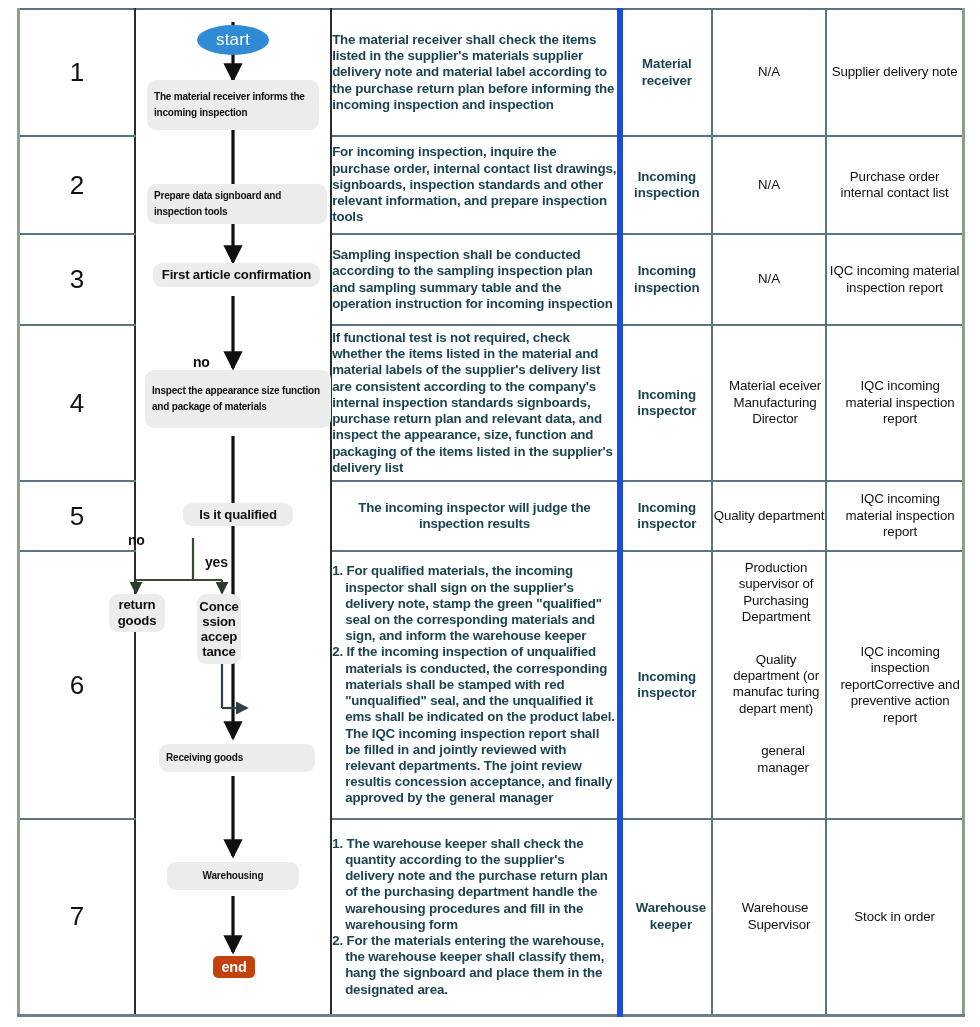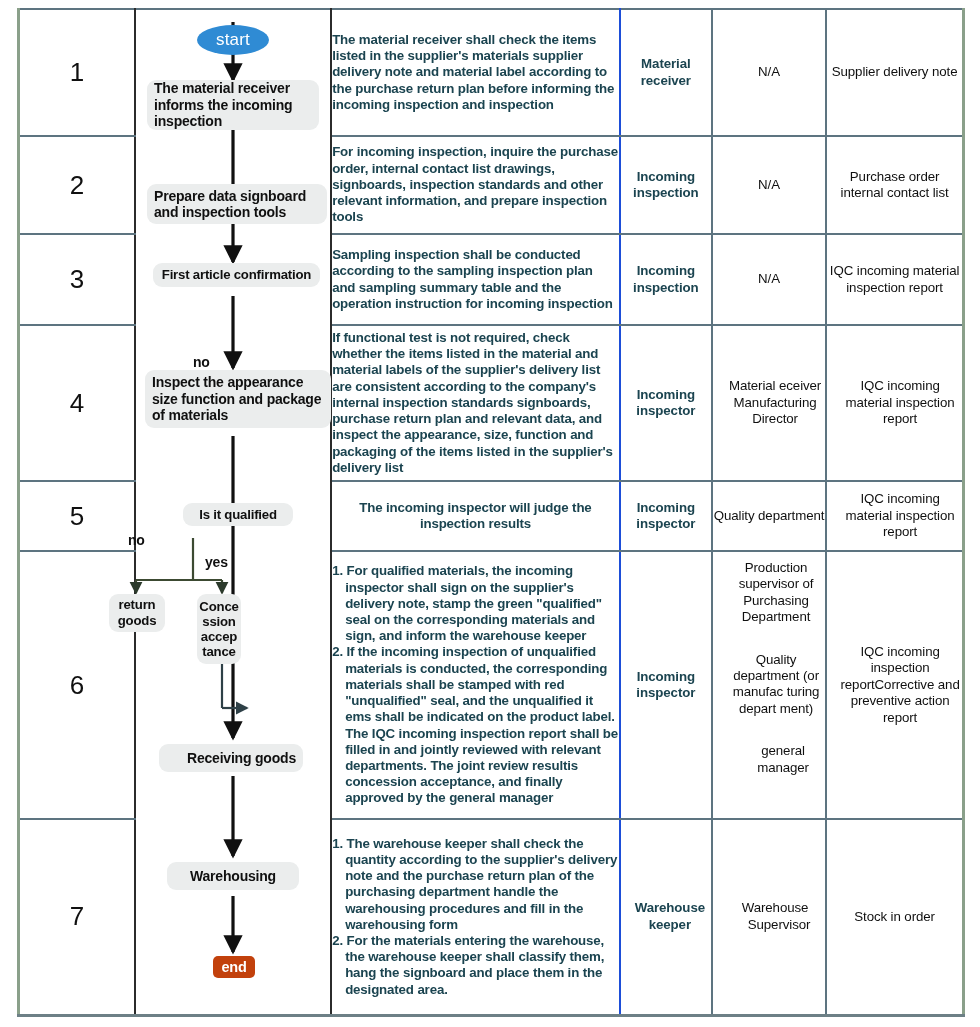--- a/index.html
+++ b/index.html
@@ -38,21 +38,21 @@
     font-weight:400;
   }
   td.c-flow{
     width:196px;
     border-right:2px solid #2b2b2b;
     position:relative;
     padding:0;
   }
   td.c-desc{
     width:288px;
-    border-right:2px solid #1d4ed8;
+    border-right:6px solid #1d4ed8;
     padding:7px 9px 7px 11px;
     font-size:13.3px;
     line-height:16.2px;
     color:#1b4450;
     font-weight:bold;
     letter-spacing:-0.15px;
     vertical-align:middle;
   }
   td.c-desc.center{text-align:center;}
   td.c-owner,td.c-rel,td.c-doc{
@@ -85,21 +85,21 @@
     pointer-events:none;
     margin-left:8px;
   }
   .flowlayer svg{position:absolute;left:0;top:0;}
   .node{
     position:absolute;
     background:#ebeded;
     border-radius:9px;
     color:#101010;
     font-weight:bold;
-    font-size:14px;
+    font-size:10px;
     line-height:16.5px;
     text-align:center;
     letter-spacing:-0.2px;
     padding:4px 7px;
     box-sizing:border-box;
   }
   .node.small{font-size:13.2px;line-height:15.6px;}
   .node.leftish{text-align:left;}
   .pill-start{
     position:absolute;
@@ -370,21 +370,21 @@
     <div class="lbl" style="left:180px;top:546px;">yes</div>
 
     <div class="node small" style="left:84px;top:586px;width:56px;height:38px;display:flex;align-items:center;justify-content:center;">
       <span>return goods</span>
     </div>
 
     <div class="node small" style="left:172px;top:586px;width:44px;height:70px;display:flex;align-items:center;justify-content:center;line-height:15px;">
       <span>Conce ssion accep tance</span>
     </div>
 
-    <div class="node" style="left:134px;top:736px;width:144px;height:28px;display:flex;align-items:center;justify-content:flex-end;">
+    <div class="node" style="left:134px;top:736px;width:156px;height:28px;display:flex;align-items:center;justify-content:flex-start;">
       <span>Receiving goods</span>
     </div>
 
     <div class="node" style="left:142px;top:854px;width:132px;height:28px;display:flex;align-items:center;justify-content:center;">
       <span>Warehousing</span>
     </div>
 
     <div class="pill-end" style="left:188px;top:948px;width:42px;height:22px;line-height:22px;">
       <span>end</span>
     </div>

